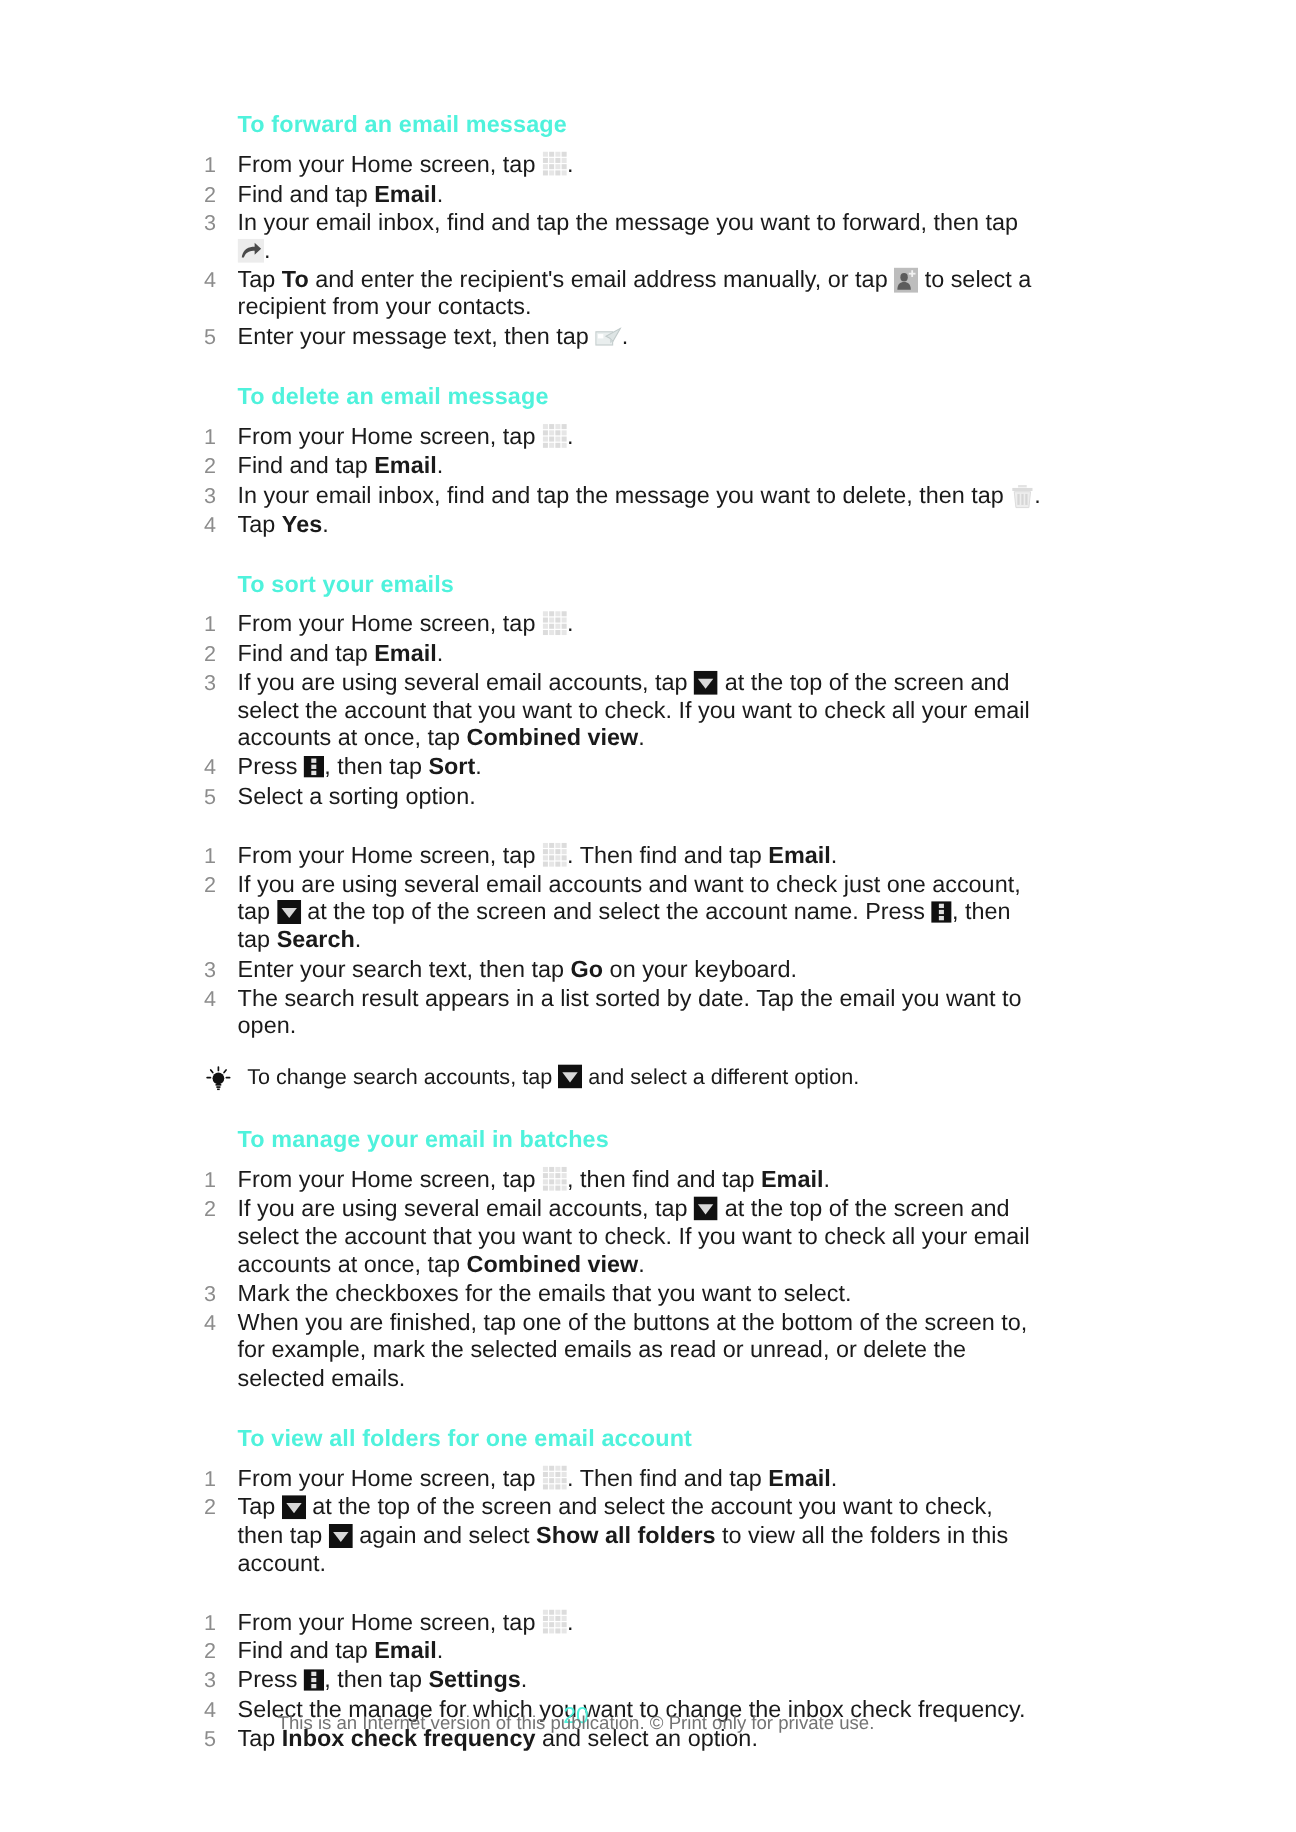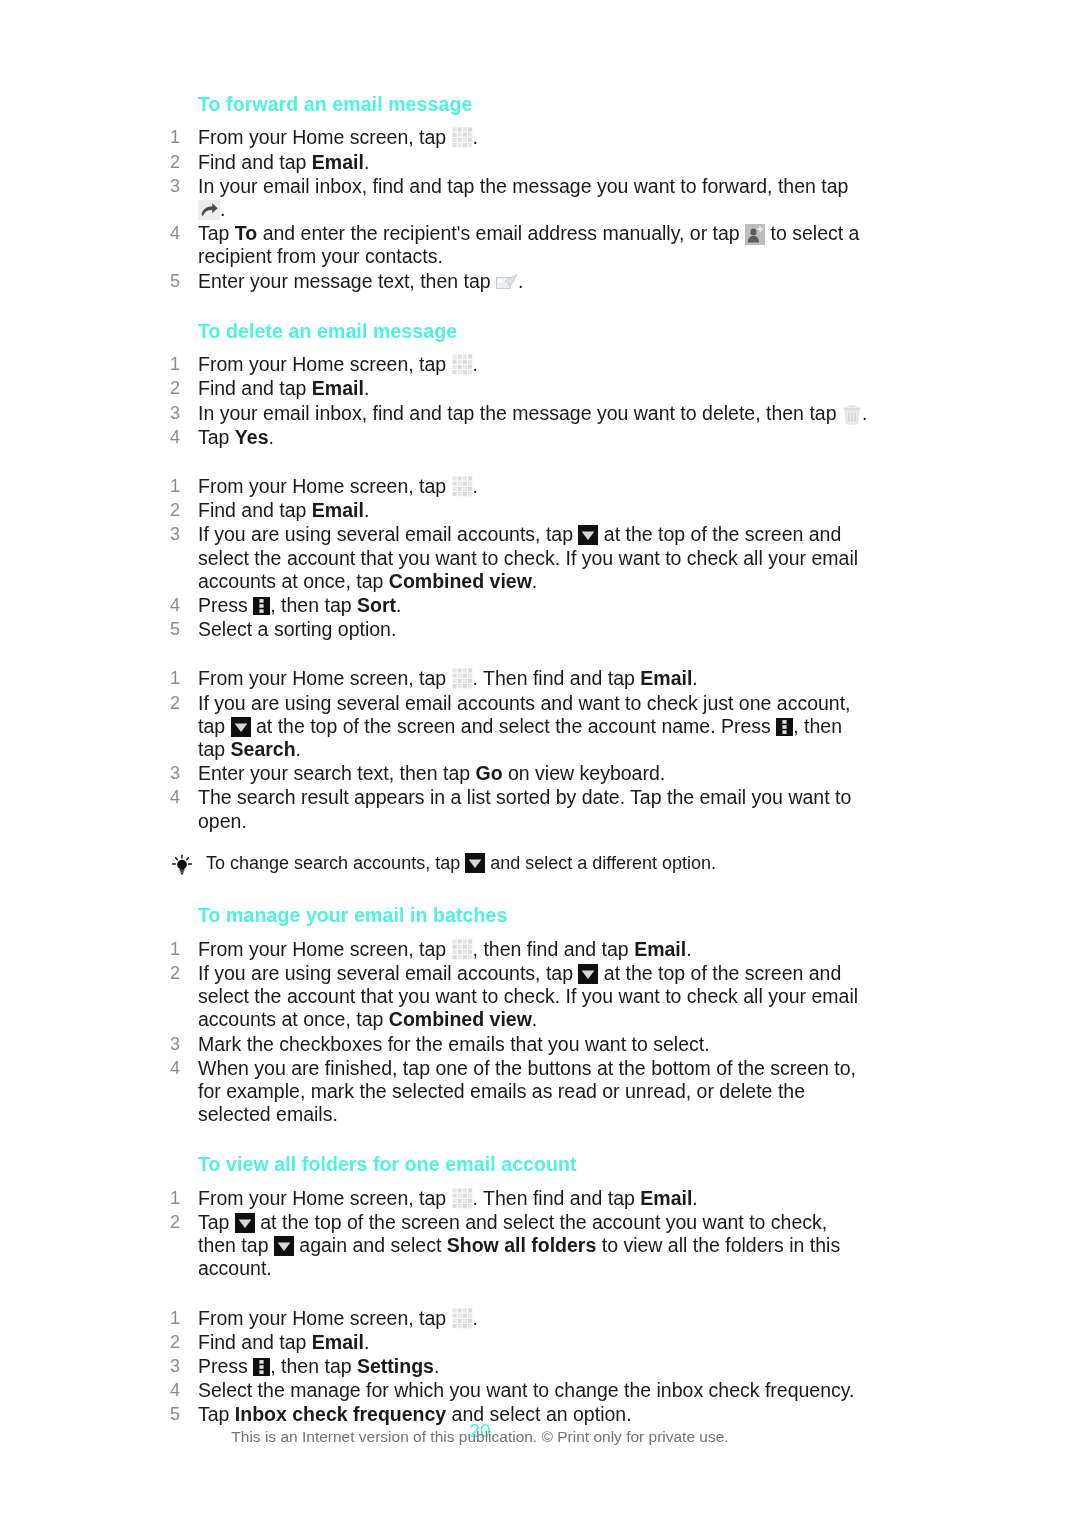--- a/index.html
+++ b/index.html
@@ -206,20 +206,21 @@
       <rect x="12.4" y="8.6" width="1.9" height="9.2" fill="#d6d6d6"></rect>
     </svg></span><span>.</span></span>
           </li>
           <li>
             <span class="step-num">4</span>
             <span class="step-text"><span>Tap </span><b>Yes</b><span>.</span></span>
           </li>
         </ol>
       </div>
       <div class="section">
+        <h2 class="section-heading">To sort your emails</h2>
         <ol class="steps">
           <li>
             <span class="step-num">1</span>
             <span class="step-text"><span>From your Home screen, tap </span><span class="ic" style="width: 21px; height: 21px; vertical-align: -4px;"><svg width="21" height="21" viewBox="0 0 21 21">
                   <rect x="0.4" y="0.4" width="4.2" height="4.2" fill="#e6e6e6"></rect>
                   <rect x="5.6000000000000005" y="0.4" width="4.2" height="4.2" fill="#dcdcdc"></rect>
                   <rect x="10.8" y="0.4" width="4.2" height="4.2" fill="#e6e6e6"></rect>
                   <rect x="16" y="0.4" width="4.2" height="4.2" fill="#dcdcdc"></rect>
                   <rect x="0.4" y="5.6000000000000005" width="4.2" height="4.2" fill="#dcdcdc"></rect>
                   <rect x="5.6000000000000005" y="5.6000000000000005" width="4.2" height="4.2" fill="#e6e6e6"></rect>
@@ -291,21 +292,21 @@
       <path d="M3.6 6.6 L16.4 6.6 L10 15 Z" fill="#d8d8d8"></path>
     </svg></span><span> at the top of the screen and select the account name. Press </span><span class="ic" style="width: 17px; height: 18px; vertical-align: -3px;"><svg width="17" height="18" viewBox="0 0 17 18">
       <rect x="0" y="0" width="17" height="18" fill="#101010"></rect>
       <rect x="6.4" y="2.1" width="4.2" height="3.6" fill="#e0e0e0"></rect>
       <rect x="6.4" y="7.2" width="4.2" height="3.6" fill="#e0e0e0"></rect>
       <rect x="6.4" y="12.3" width="4.2" height="3.6" fill="#e0e0e0"></rect>
     </svg></span><span>, then tap </span><b>Search</b><span>.</span></span>
           </li>
           <li>
             <span class="step-num">3</span>
-            <span class="step-text"><span>Enter your search text, then tap </span><b>Go</b><span> on view keyboard.</span></span>
+            <span class="step-text"><span>Enter your search text, then tap </span><b>Go</b><span> on your keyboard.</span></span>
           </li>
           <li>
             <span class="step-num">4</span>
             <span class="step-text"><span>The search result appears in a list sorted by date. Tap the email you want to open.</span></span>
           </li>
         </ol>
         <div class="tip">
           <span class="tip-icon"><span class="ic" style="width: 24px; height: 22px; vertical-align: -4px;"><svg width="24" height="22" viewBox="0 0 24 22">
       <g stroke="#111" stroke-width="1.4" stroke-linecap="round">
         <line x1="12" y1="1.2" x2="12" y2="4"></line>

